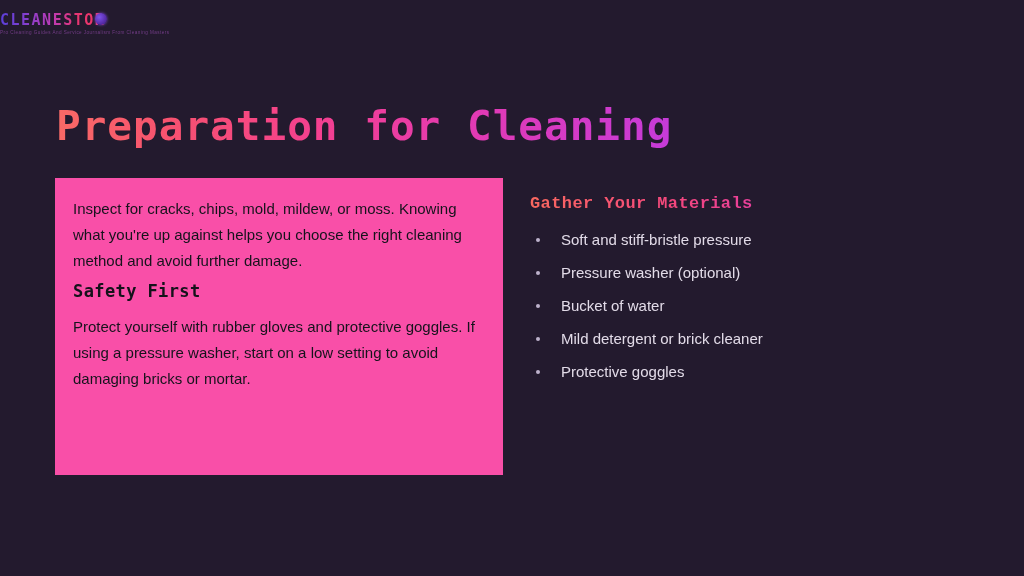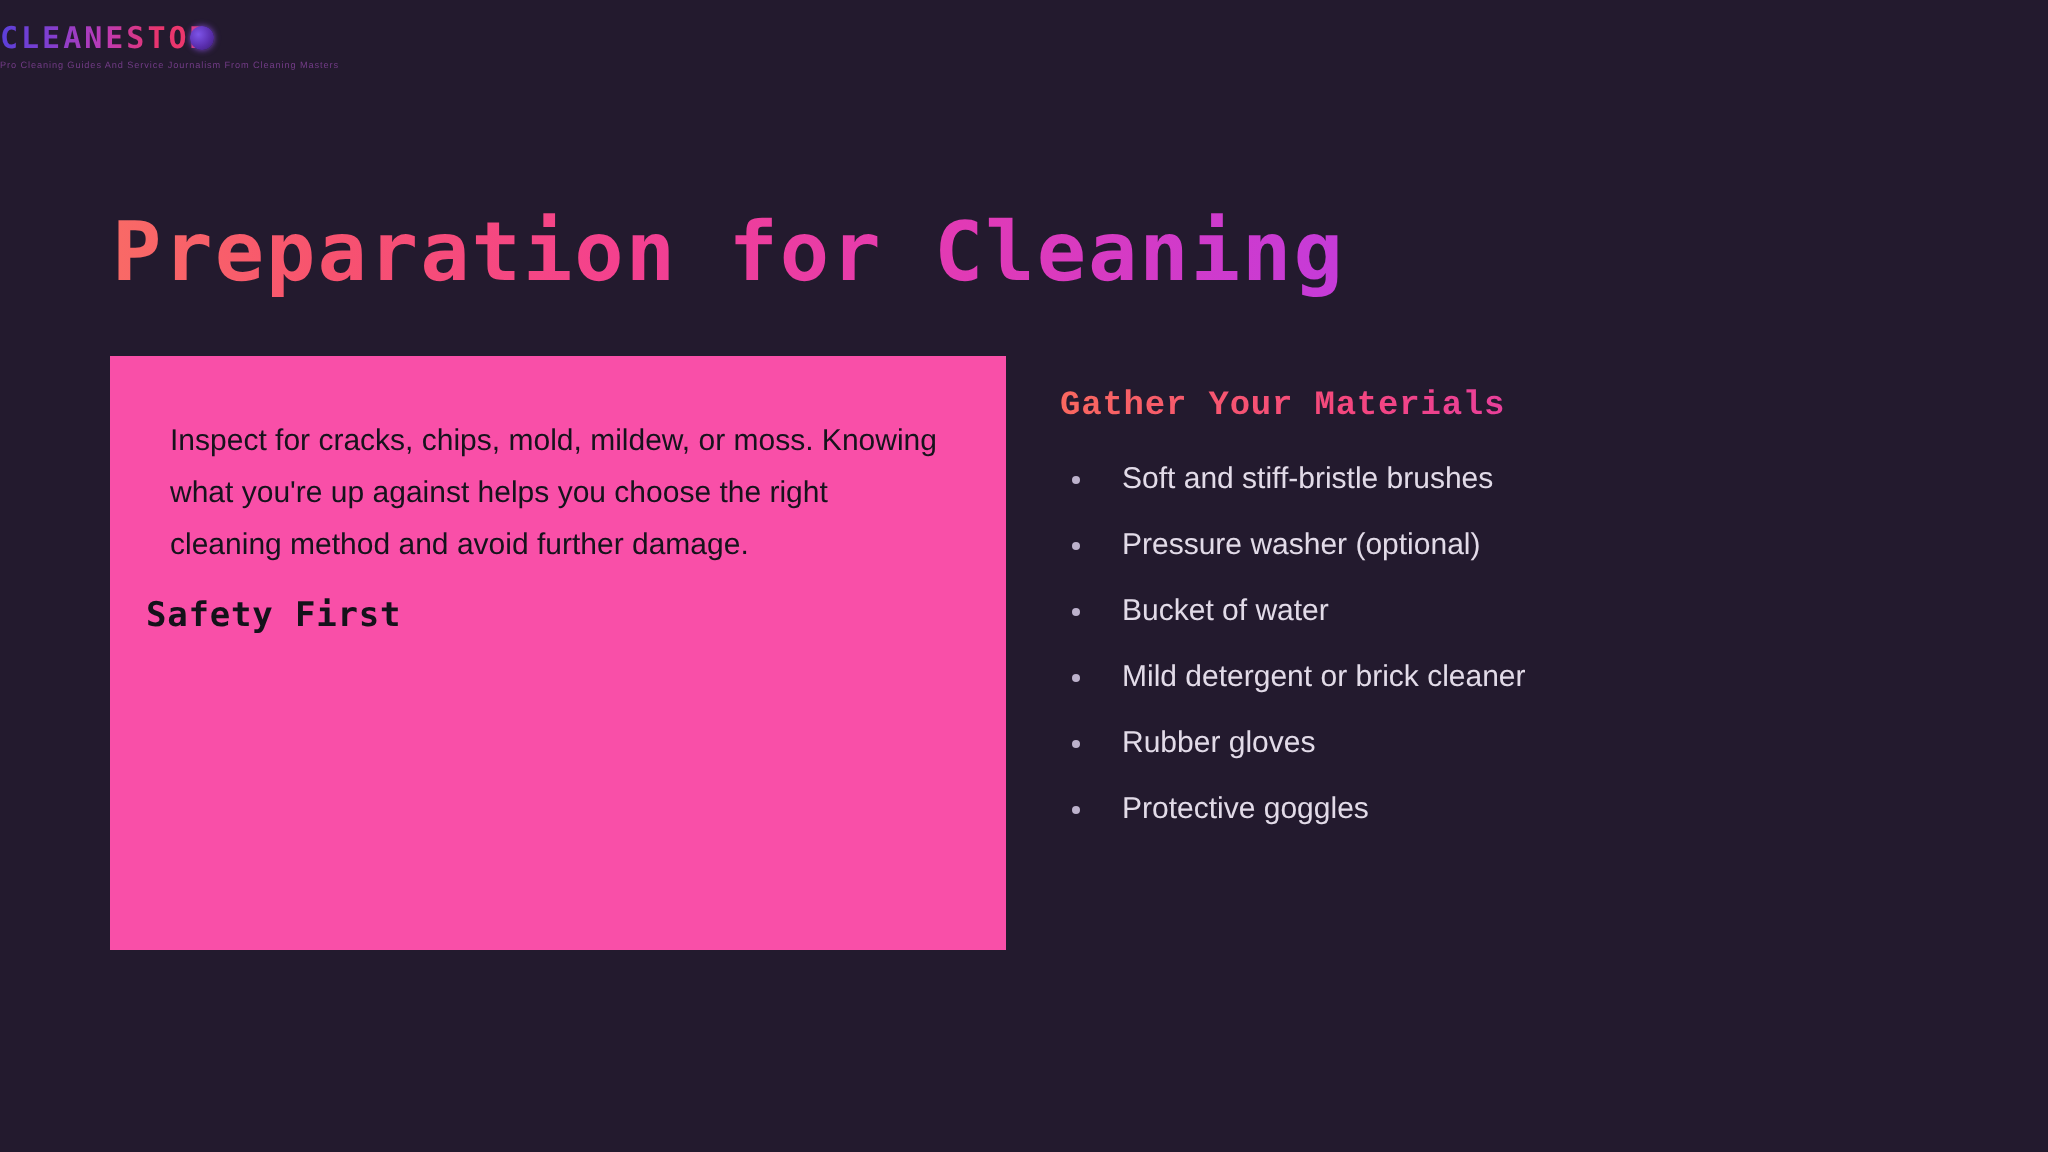--- a/index.html
+++ b/index.html
@@ -108,21 +108,21 @@
     margin: 0 0 13px 0;
   }
   .card-heading.second {
     margin-top: 7px;
   }
   .card-paragraph {
     font-family: "Liberation Sans", sans-serif;
     font-size: 15px;
     line-height: 26px;
     color: #16131c;
-    margin: 12px;
+    margin: 0;
     max-width: 412px;
   }
 
   #materials-column {
     position: absolute;
     left: 530px;
     top: 0;
     width: 420px;
   }
   #materials-heading {
@@ -172,27 +172,27 @@
   <div id="logo-tagline">Pro Cleaning Guides And Service Journalism From Cleaning Masters</div>
 </div>
 
 <div id="slide-title">Preparation for Cleaning</div>
 
 <div id="content-area">
 
   <div id="pink-card">
     <p class="card-paragraph">Inspect for cracks, chips, mold, mildew, or moss. Knowing what you're up against helps you choose the right cleaning method and avoid further damage.</p>
     <h2 class="card-heading second">Safety First</h2>
+    <p class="card-paragraph">Protect yourself with rubber gloves and protective goggles. If using a pressure washer, start on a low setting to avoid damaging bricks or mortar.</p>
   </div>
 
   <div id="materials-column">
     <h2 id="materials-heading">Gather Your Materials</h2>
     <ul id="materials-list">
-      <li><span class="bullet-dot"></span><span>Soft and stiff-bristle brushes</span></li>
+      <li><span class="bullet-dot"></span><span>Soft and stiff-bristle pressure</span></li>
       <li><span class="bullet-dot"></span><span>Pressure washer (optional)</span></li>
       <li><span class="bullet-dot"></span><span>Bucket of water</span></li>
       <li><span class="bullet-dot"></span><span>Mild detergent or brick cleaner</span></li>
-      <li><span class="bullet-dot"></span><span>Rubber gloves</span></li>
       <li><span class="bullet-dot"></span><span>Protective goggles</span></li>
     </ul>
   </div>
 
 </div>
 
 </body></html>

